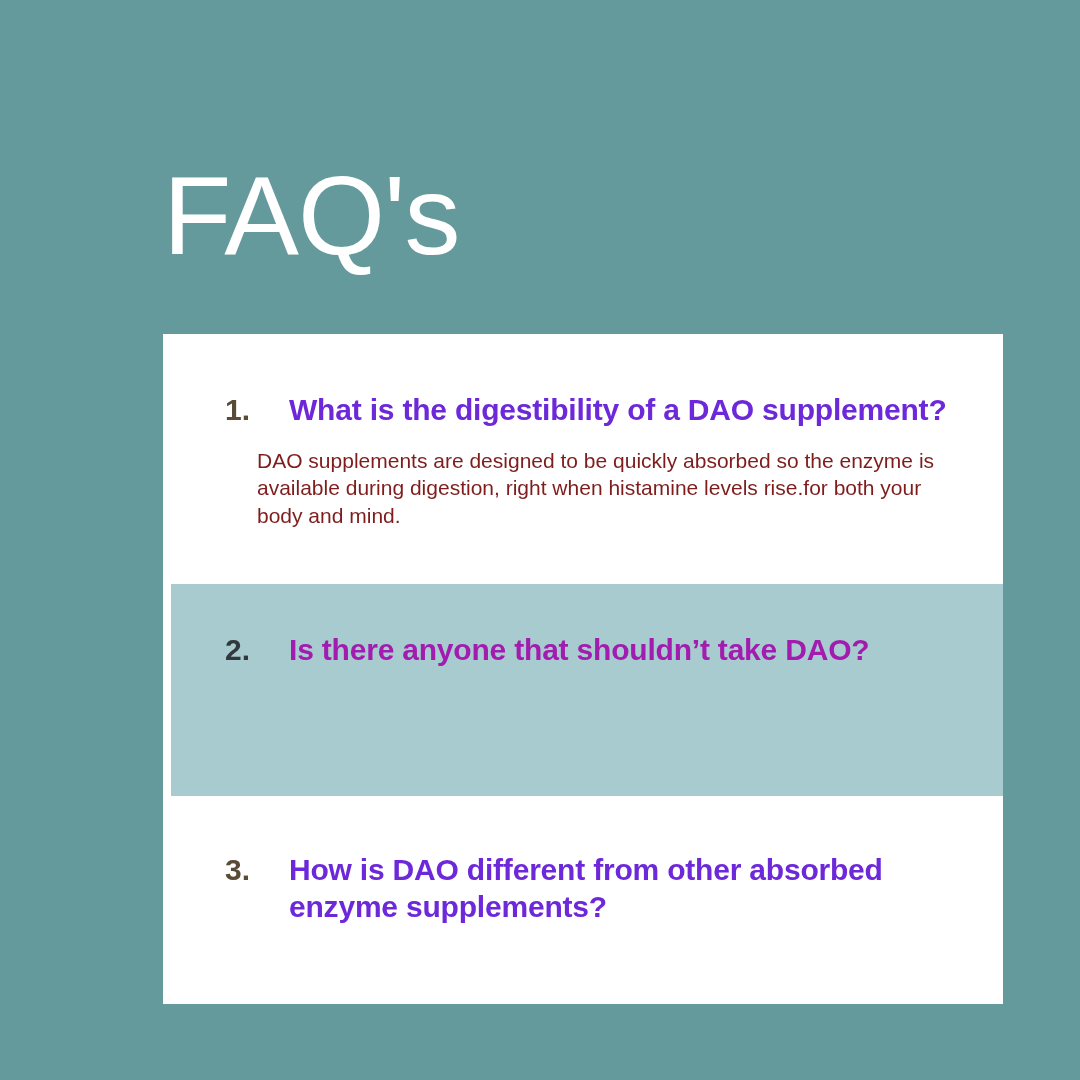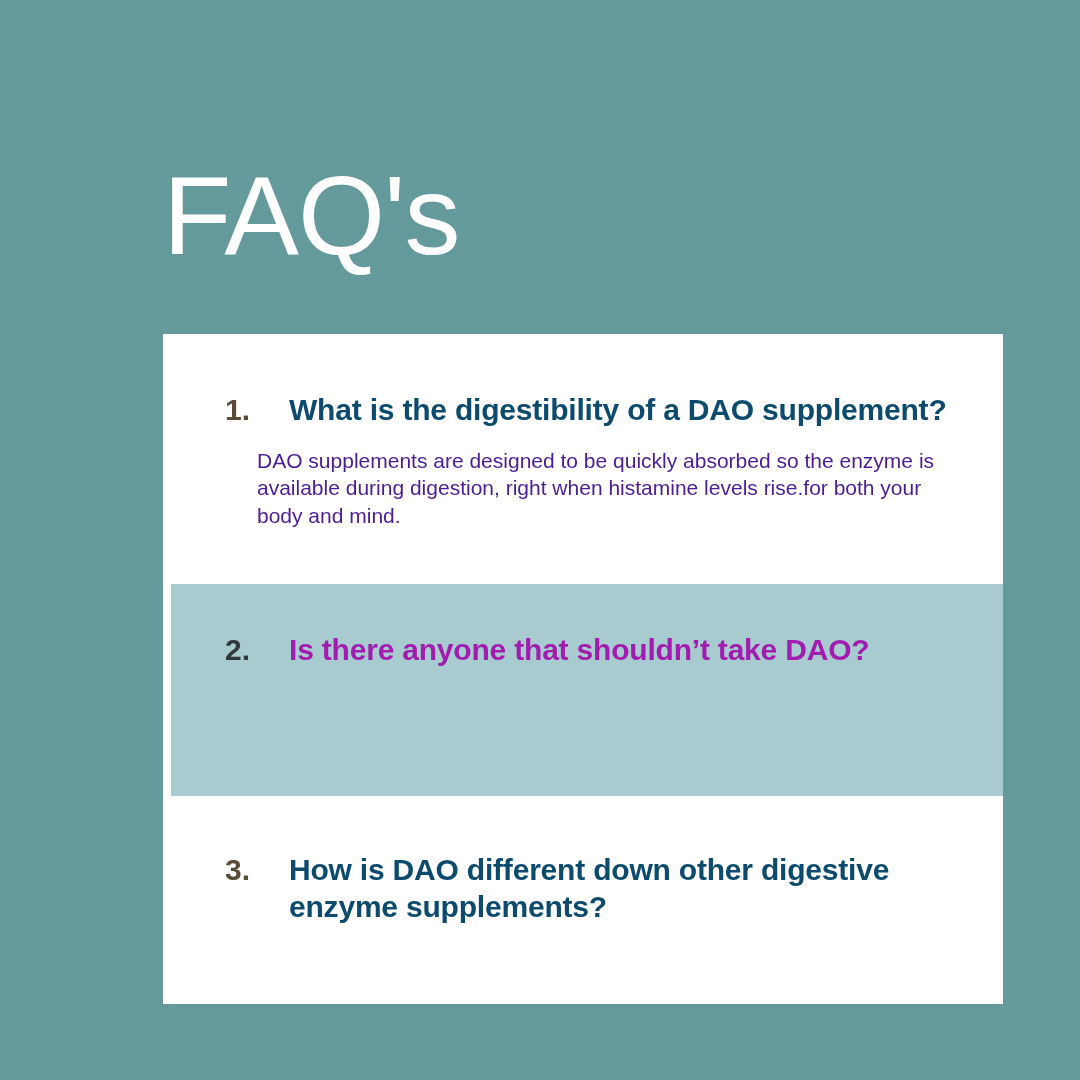--- a/index.html
+++ b/index.html
@@ -81,35 +81,35 @@
 
   .faq-item.highlight .faq-number {
     color: #32393c;
   }
 
   .faq-question {
     flex: 1 1 auto;
     font-size: 30px;
     font-weight: 700;
     line-height: 1.22;
-    color: #0c4a6e;
+    color: #6d28d9;
     letter-spacing: -0.2px;
   }
 
   .faq-item.highlight .faq-question {
     color: #a21caf;
   }
 
   .faq-answer {
     margin-left: 48px;
     margin-top: 10px;
     font-size: 21px;
     font-weight: 400;
     line-height: 1.32;
-    color: #4c1d95;
+    color: #7f1d1d;
   }
 
   .faq-item.highlight .faq-answer {
     color: #2f3a3d;
   }
 </style>
 </head>
 <body>
 
 <div id="faq-poster">
@@ -129,18 +129,18 @@
     <article class="faq-item highlight" data-index="1">
       <div class="faq-head">
         <span class="faq-number">2.</span>
         <h2 class="faq-question">Is there anyone that shouldn’t take DAO?</h2>
       </div>
     </article>
 
     <article class="faq-item" data-index="2">
       <div class="faq-head">
         <span class="faq-number">3.</span>
-        <h2 class="faq-question">How is DAO different down other digestive enzyme supplements?</h2>
+        <h2 class="faq-question">How is DAO different from other absorbed enzyme supplements?</h2>
       </div>
     </article>
 
   </section>
 </div>
 
 </body></html>

